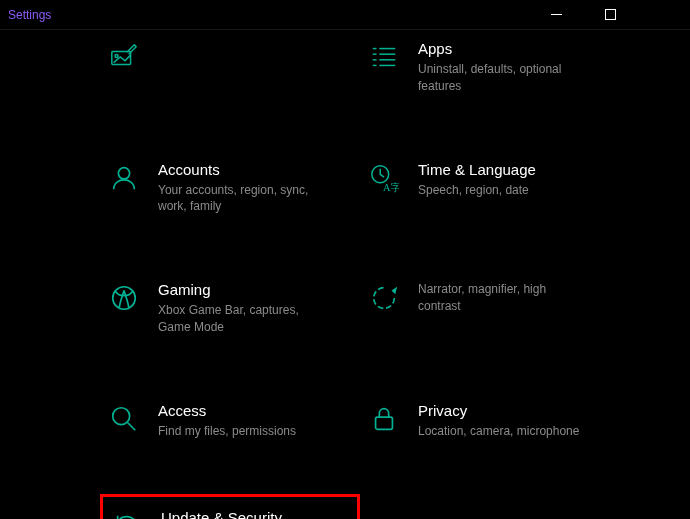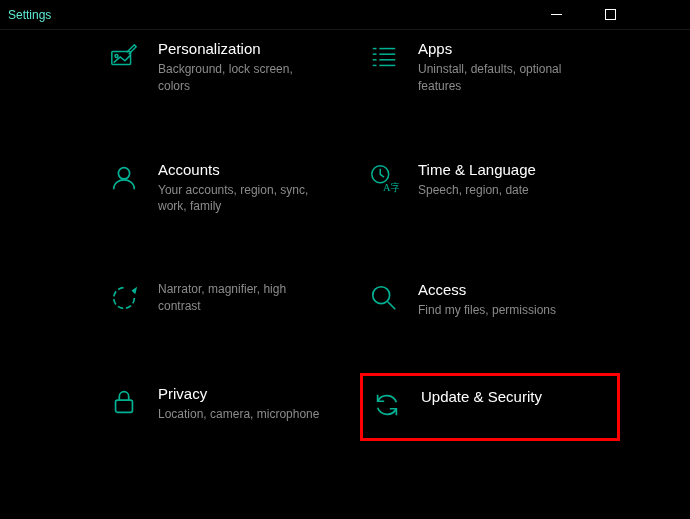--- a/index.html
+++ b/index.html
@@ -11,21 +11,21 @@
   }
   .titlebar {
     height: 30px;
     display: flex;
     align-items: center;
     padding: 0 8px;
     border-bottom: 1px solid #1a1a1a;
   }
   .titlebar-title {
     font-size: 12px;
-    color: #5eead4;
+    color: #8b5cf6;
     flex: 1;
   }
   .titlebar-controls {
     display: flex;
     gap: 18px;
     align-items: center;
   }
   .win-btn {
     width: 36px;
     height: 30px;
@@ -112,24 +112,20 @@
   <div class="grid">
 
     <div class="tile">
       <div class="tile-icon">
         <svg width="30" height="30" viewBox="0 0 32 32" fill="none" stroke="#00b294" stroke-width="1.6">
           <rect x="3" y="10" width="20" height="14" rx="1"></rect>
           <circle cx="8" cy="15" r="1.6"></circle>
           <path d="M5 22 L12 16 L17 20 L23 14"></path>
           <path d="M19 11 L27 3 L29 5 L21 13" stroke-linejoin="round"></path>
         </svg>
-      </div>
-      <div class="tile-text">
-        <div class="tile-title">Personalization</div>
-        <div class="tile-sub">Background, lock screen, colors</div>
       </div>
     </div>
 
     <div class="tile">
       <div class="tile-icon">
         <svg width="30" height="30" viewBox="0 0 32 32" fill="none" stroke="#00b294" stroke-width="1.6">
           <line x1="4" y1="7" x2="8" y2="7"></line>
             <line x1="11" y1="7" x2="28" y2="7"></line>
           <line x1="4" y1="13" x2="8" y2="13"></line>
             <line x1="11" y1="13" x2="28" y2="13"></line>
@@ -165,20 +161,34 @@
           <path d="M12 6 L12 12 L16 15"></path>
           <text x="15" y="30" font-size="11" fill="#00b294" stroke="none" font-family="Segoe UI">A字</text>
         </svg>
       </div>
       <div class="tile-text">
         <div class="tile-title">Time &amp; Language</div>
         <div class="tile-sub">Speech, region, date</div>
       </div>
     </div>
 
+    <div class="tile">
+      <div class="tile-icon">
+        <svg width="30" height="30" viewBox="0 0 32 32" fill="none" stroke="#00b294" stroke-width="1.8">
+          <circle cx="16" cy="16" r="12"></circle>
+          <path d="M7 9 C11 15 21 15 25 9"></path>
+          <path d="M11 26 C12 19 15 12 16 8"></path>
+          <path d="M21 26 C20 19 17 12 16 8"></path>
+        </svg>
+      </div>
+      <div class="tile-text">
+        <div class="tile-title">Gaming</div>
+        <div class="tile-sub">Xbox Game Bar, captures, Game Mode</div>
+      </div>
+    </div>
 
     <div class="tile">
       <div class="tile-icon">
         <svg width="30" height="30" viewBox="0 0 32 32" fill="none" stroke="#00b294" stroke-width="1.8">
           <path d="M27 16 A11 11 0 1 1 16 5" stroke-dasharray="6 3"></path>
           <polygon points="24,8 30,4 28,12" fill="#00b294" stroke="none"></polygon>
         </svg>
       </div>
       <div class="tile-text">
         <div class="tile-sub">Narrator, magnifier, high contrast</div>

